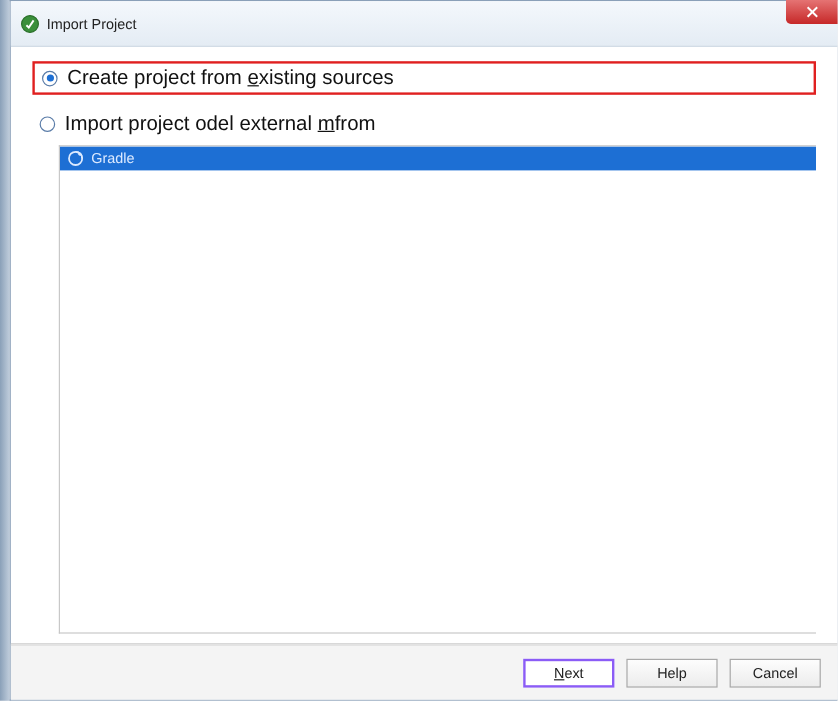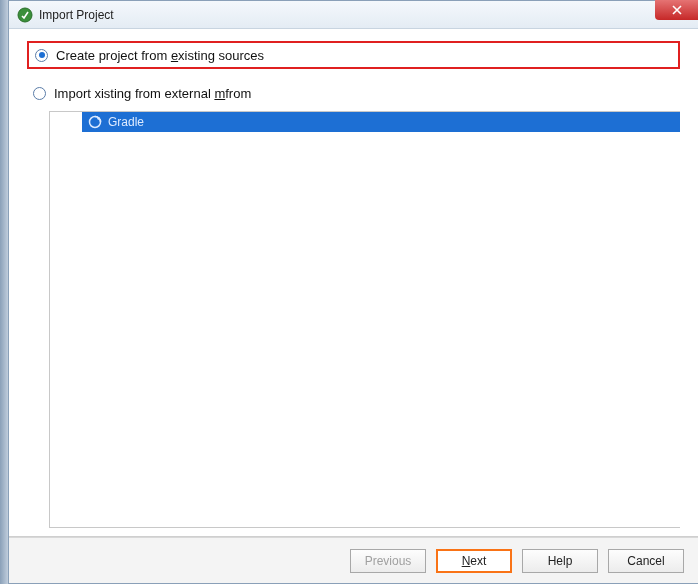--- a/index.html
+++ b/index.html
@@ -18,21 +18,21 @@
     top: 0;
     right: 0;
     bottom: 0;
     background: #fff;
     border: 1px solid #8aa0b8;
     border-right: none;
     display: flex;
     flex-direction: column;
   }
   .titlebar {
-    height: 28px;
+    height: 38px;
     background: linear-gradient(#f4f8fc, #e4ecf4);
     border-bottom: 1px solid #c8d4e0;
     display: flex;
     align-items: center;
     padding: 0 8px;
     position: relative;
   }
   .titlebar .app-icon {
     width: 16px; height: 16px;
     margin-right: 6px;
@@ -63,21 +63,21 @@
     padding: 12px 18px 8px 18px;
     display: flex;
     flex-direction: column;
   }
   .radio-row {
     display: flex;
     align-items: center;
     height: 24px;
     padding: 2px 6px;
     color: #111;
-    font-size: 13px;
+    font-size: 17px;
     cursor: pointer;
   }
   .radio-row .radio {
     width: 13px; height: 13px;
     border: 1px solid #5a7ca8;
     border-radius: 50%;
     margin-right: 8px;
     display: inline-flex;
     align-items: center;
     justify-content: center;
@@ -99,21 +99,20 @@
   .model-list {
     margin-top: 6px;
     margin-left: 22px;
     flex: 1;
     border: 1px solid #c8c8c8;
     border-right: none;
     background: #fff;
     overflow: hidden;
     display: flex;
     flex-direction: column;
-    padding-left: 32px;
   }
   .model-item {
     height: 20px;
     background: #1d6fd4;
     color: #dceaff;
     display: flex;
     align-items: center;
     padding: 0 6px;
     font-size: 12px;
     gap: 6px;
@@ -149,21 +148,21 @@
     justify-content: center;
     font-size: 12px;
     color: #222;
     cursor: pointer;
   }
   .btn.disabled {
     color: #a0a0a0;
     cursor: default;
   }
   .btn.primary {
-    border: 2px solid #f97316;
+    border: 2px solid #8b5cf6;
     background: #fff;
   }
   .btn .und { text-decoration: underline; }
   .left-shadow {
     position: absolute;
     left: 0; top: 0; bottom: 0;
     width: 8px;
     background: linear-gradient(to right, #8aa0b8, #c0cddc);
   }
 </style>
@@ -198,21 +197,21 @@
           <span>Create project from </span><span class="und">e</span><span>xisting sources</span>
         </span>
       </div>
     </div>
 
     <div class="spacer"></div>
 
     <div class="radio-row">
       <span class="radio"></span>
       <span>
-        <span>Import xisting from external </span><span class="und">m</span><span>from</span>
+        <span>Import project odel external </span><span class="und">m</span><span>from</span>
       </span>
     </div>
 
     <div class="model-list">
       <div class="model-item">
         <span class="gradle-icon">
           <svg viewBox="0 0 14 14" width="14" height="14">
             <circle cx="7" cy="7" r="5.5" fill="none" stroke="#dceaff" stroke-width="1.5"></circle>
             <path d="M7 1.5 A5.5 5.5 0 0 1 12.5 7" stroke="#dceaff" stroke-width="1.5" fill="none"></path>
             <circle cx="10.5" cy="3.5" r="1.2" fill="#dceaff"></circle>
@@ -220,23 +219,20 @@
         </span>
         <span>Gradle</span>
       </div>
     </div>
 
   </div>
 
   <div class="divider"></div>
 
   <div class="button-bar">
-    <div class="btn disabled">
-      <span>Previous</span>
-    </div>
     <div class="btn primary">
       <span><span class="und">N</span><span>ext</span></span>
     </div>
     <div class="btn">
       <span>Help</span>
     </div>
     <div class="btn">
       <span>Cancel</span>
     </div>
   </div>

